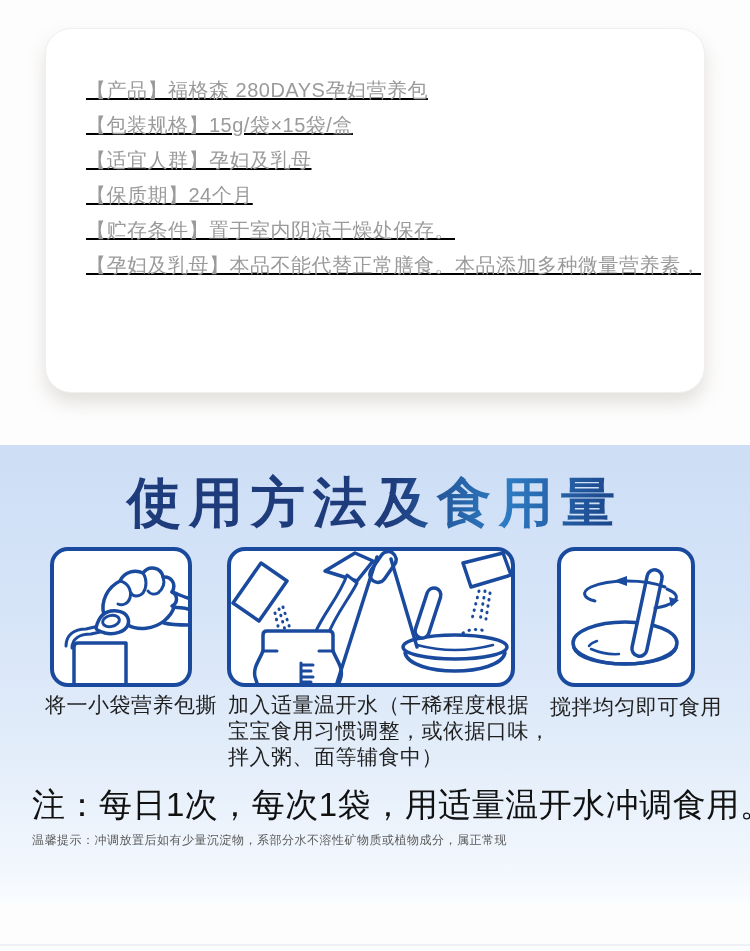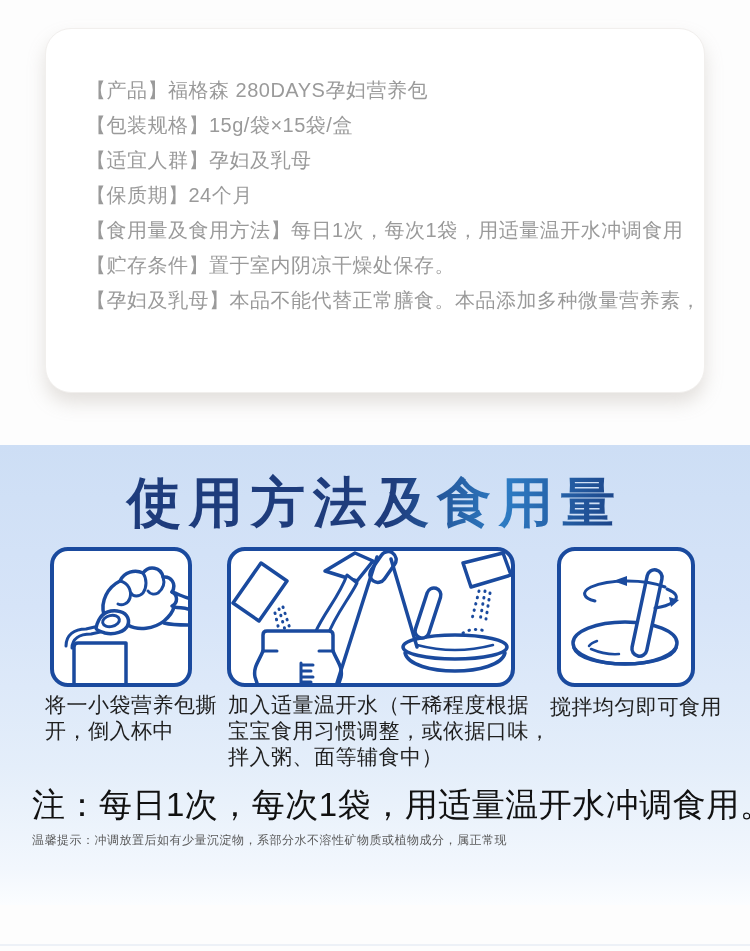--- a/index.html
+++ b/index.html
@@ -8,21 +8,21 @@
     background:#fdfdfd;
     font-family:"Liberation Sans","DejaVu Sans",sans-serif;
   }
   
   .info-card{
     position:absolute;left:45px;top:28px;width:660px;height:365px;
     background:#ffffff;border:1px solid #f1efed;border-radius:26px;
     box-shadow:0 10px 18px rgba(160,150,140,.28);
     box-sizing:border-box;
   }
-  .info-lines{position:absolute;left:40px;top:44px;width:585px;}
+  .info-lines{position:absolute;left:40px;top:44px;width:585px;text-decoration:underline;}
   .info-line{
     font-size:20px;line-height:35px;color:#9a9a9a;font-weight:500;
     white-space:nowrap;letter-spacing:.5px;
   }
   .info-line.indent{padding-left:80px;}
   
   .usage{
     position:absolute;left:0;top:445px;width:750px;height:460px;
     background:linear-gradient(180deg,#cddef5 0%,#d6e4f8 35%,#e4eefa 70%,#f2f7fd 92%,#fbfdff 100%);
   }
@@ -66,21 +66,20 @@
 <body>
 
 <div class="screen">
 
   <section class="info-card">
     <div class="info-lines">
       <div class="info-line">【产品】福格森 280DAYS孕妇营养包</div>
       <div class="info-line">【包装规格】15g/袋×15袋/盒</div>
       <div class="info-line">【适宜人群】孕妇及乳母</div>
       <div class="info-line">【保质期】24个月</div>
-      <div class="info-line">【食用量及食用方法】每日1次，每次1袋，用适量温开水冲调食用</div>
       <div class="info-line">【贮存条件】置于室内阴凉干燥处保存。</div>
       <div class="info-line">【孕妇及乳母】本品不能代替正常膳食。本品添加多种微量营养素，</div>
     </div>
   </section>
 
   <section class="usage">
     <h1 class="usage-title">使用方法及食用量</h1>
 
     <div class="step-box box1">
       <span>
@@ -156,21 +155,20 @@
         <path d="M104 36 C84 28 48 28 30 36 C20 41 22 47 34 50" stroke-width="3"></path>
         <polygon points="66,25 52,30 66,35" fill="#1a4a9e" stroke="none"></polygon>
         <path d="M106 38 C116 42 118 47 112 51 C108 54 102 56 94 57" stroke-width="3"></path>
         <polygon points="108,46 118,49 110,56" fill="#1a4a9e" stroke="none"></polygon>
       </svg>
       </span>
     </div>
 
     <div class="caption cap1">
       <div>将一小袋营养包撕</div>
-      <div>开，倒入杯中</div>
     </div>
     <div class="caption cap2">
       <div>加入适量温开水（干稀程度根据</div>
       <div>宝宝食用习惯调整，或依据口味，</div>
       <div>拌入粥、面等辅食中）</div>
     </div>
     <div class="caption cap3">
       <div>搅拌均匀即可食用</div>
     </div>
 

